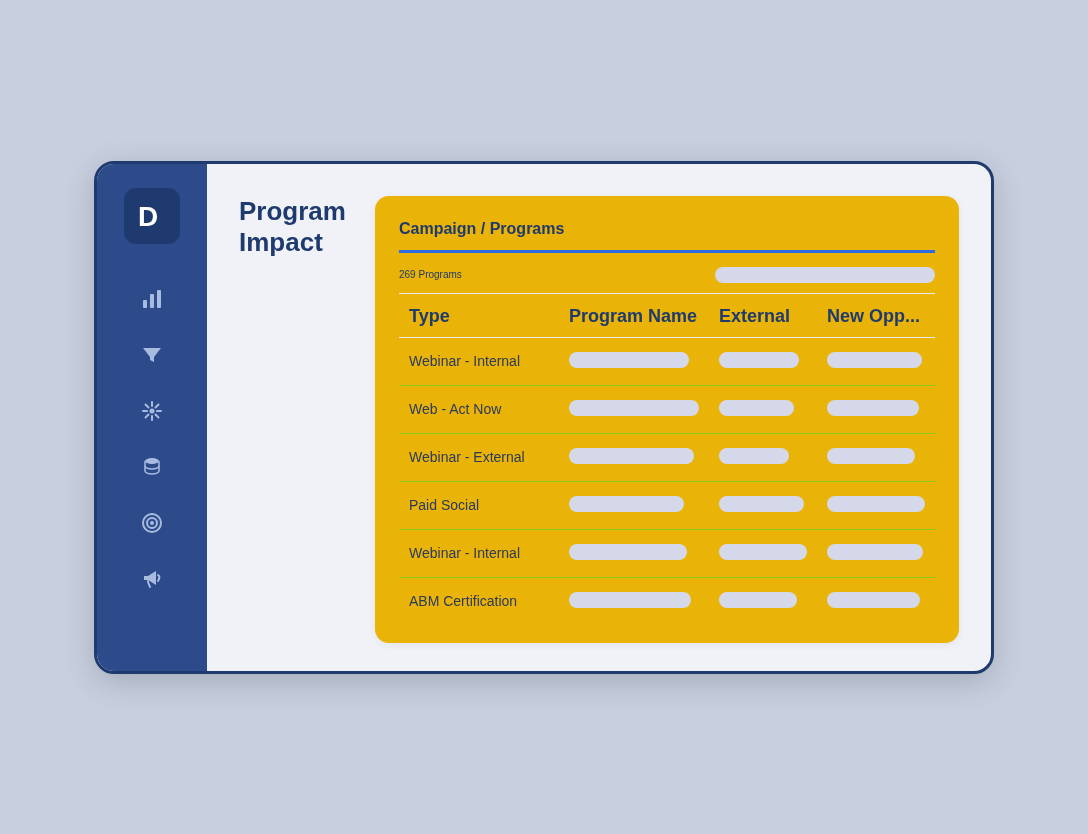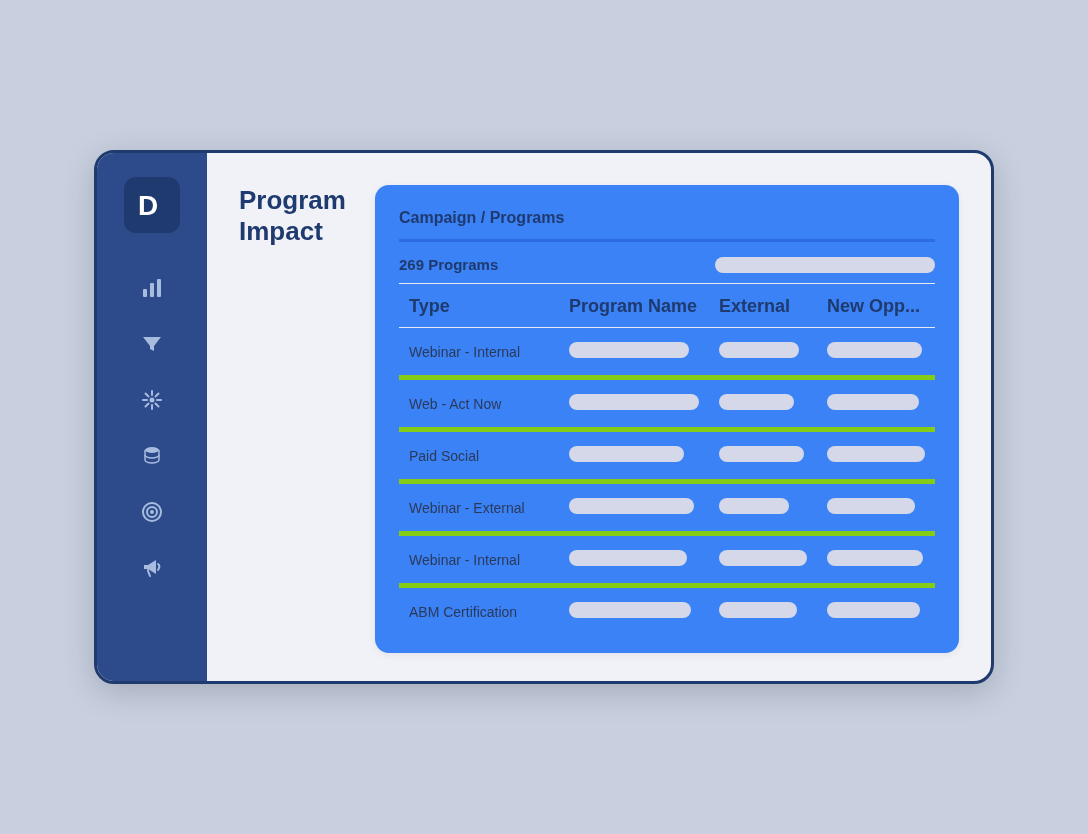--- a/index.html
+++ b/index.html
@@ -81,21 +81,21 @@
     }
 
     .page-title {
       font-size: 26px;
       font-weight: 700;
       color: #1e3a6e;
       margin-bottom: 24px;
     }
 
     .card {
-      background: #3b82f6;
+      background: #eab308;
       border-radius: 14px;
       padding: 24px 24px 18px 24px;
       box-shadow: 0 2px 8px rgba(0,0,0,0.06);
     }
 
     .card-title {
       font-size: 16px;
       font-weight: 700;
       color: #1e3a6e;
       padding-bottom: 12px;
@@ -105,22 +105,22 @@
 
     .table-header-row {
       display: flex;
       align-items: center;
       justify-content: space-between;
       padding: 14px 0 10px 0;
       border-bottom: 1px solid #e8eaf0;
     }
 
     .programs-count {
-      font-size: 15px;
-      font-weight: 700;
+      font-size: 10px;
+      font-weight: 400;
       color: #1e3a6e;
     }
 
     .skeleton-bar-wide {
       height: 16px;
       border-radius: 8px;
       background: #d4d8e8;
     }
 
     table {
@@ -132,21 +132,21 @@
     thead tr th {
       text-align: left;
       font-size: 18px;
       font-weight: 700;
       color: #1e3a6e;
       padding: 12px 10px 10px 10px;
       border-bottom: 1px solid #e8eaf0;
     }
 
     tbody tr {
-      border-bottom: 5px solid #84cc16;
+      border-bottom: 1px solid #84cc16;
     }
 
     tbody tr:last-child {
       border-bottom: none;
       margin-top: 23px;
     }
 
     tbody tr td {
       padding: 14px 10px;
       font-size: 14px;
@@ -265,30 +265,30 @@
               <td class="col-successes"><span class="skeleton" style="width: 80px;"></span></td>
               <td class="col-opps"><span class="skeleton" style="width: 95px;"></span></td>
             </tr>
             <tr>
               <td class="col-type type-cell">Web - Act Now</td>
               <td class="col-program"><span class="skeleton" style="width: 130px;"></span></td>
               <td class="col-successes"><span class="skeleton" style="width: 75px;"></span></td>
               <td class="col-opps"><span class="skeleton" style="width: 92px;"></span></td>
             </tr>
             <tr>
+              <td class="col-type type-cell">Webinar - External</td>
+              <td class="col-program"><span class="skeleton" style="width: 125px;"></span></td>
+              <td class="col-successes"><span class="skeleton" style="width: 70px;"></span></td>
+              <td class="col-opps"><span class="skeleton" style="width: 88px;"></span></td>
+            </tr>
+            <tr>
               <td class="col-type type-cell">Paid Social</td>
               <td class="col-program"><span class="skeleton" style="width: 115px;"></span></td>
               <td class="col-successes"><span class="skeleton" style="width: 85px;"></span></td>
               <td class="col-opps"><span class="skeleton" style="width: 98px;"></span></td>
-            </tr>
-            <tr>
-              <td class="col-type type-cell">Webinar - External</td>
-              <td class="col-program"><span class="skeleton" style="width: 125px;"></span></td>
-              <td class="col-successes"><span class="skeleton" style="width: 70px;"></span></td>
-              <td class="col-opps"><span class="skeleton" style="width: 88px;"></span></td>
             </tr>
             <tr>
               <td class="col-type type-cell">Webinar - Internal</td>
               <td class="col-program"><span class="skeleton" style="width: 118px;"></span></td>
               <td class="col-successes"><span class="skeleton" style="width: 88px;"></span></td>
               <td class="col-opps"><span class="skeleton" style="width: 96px;"></span></td>
             </tr>
             <tr>
               <td class="col-type type-cell">ABM Certification</td>
               <td class="col-program"><span class="skeleton" style="width: 122px;"></span></td>

